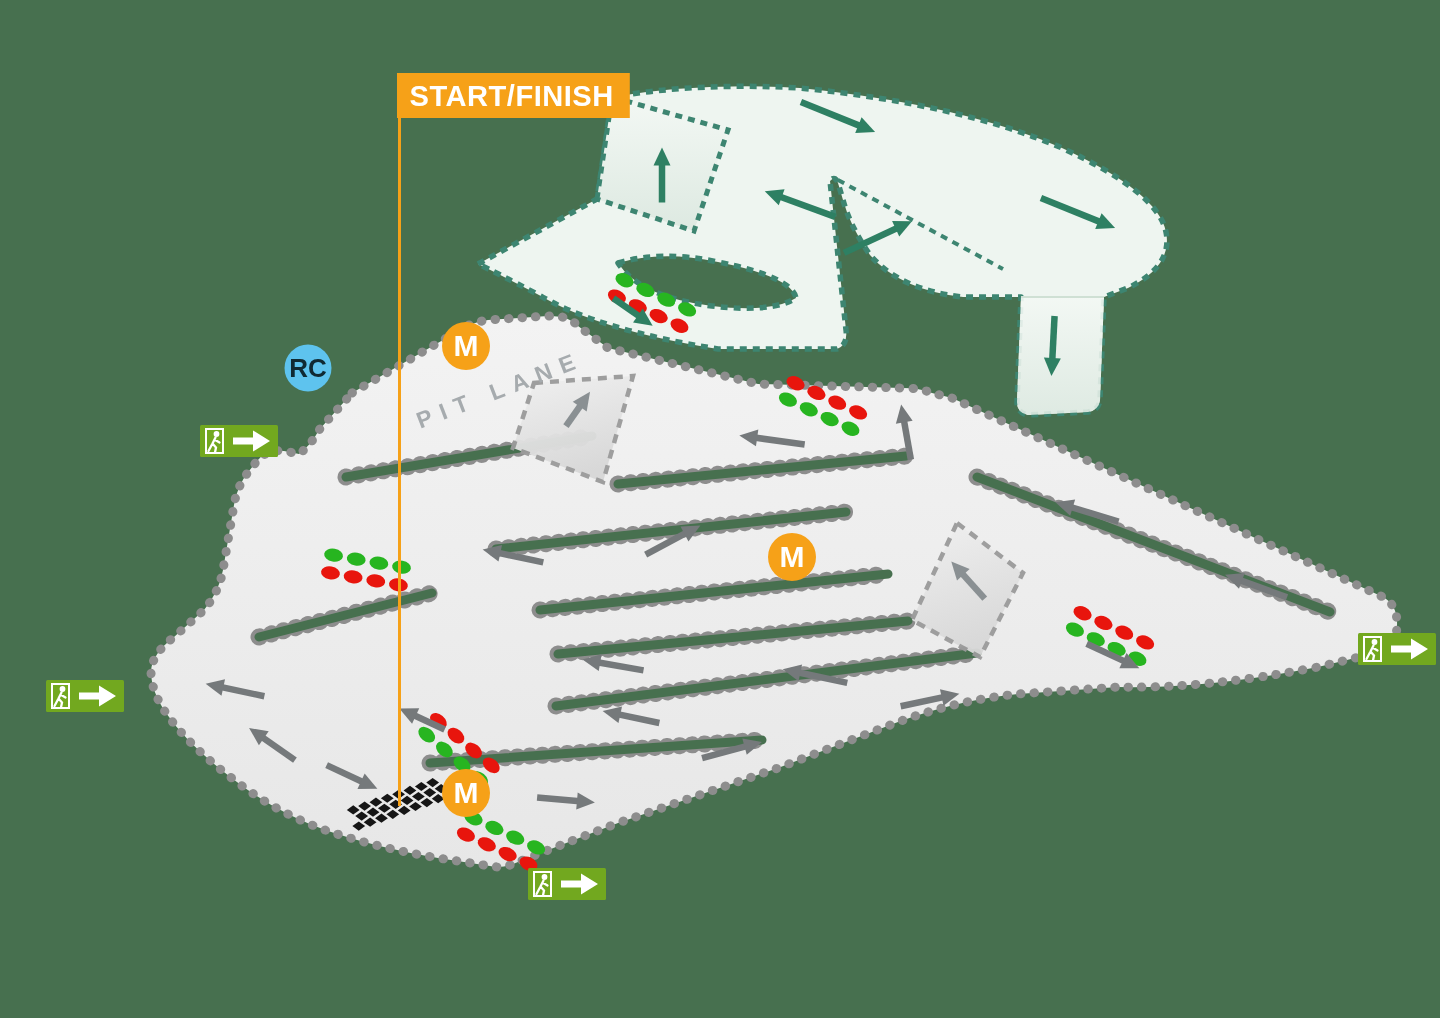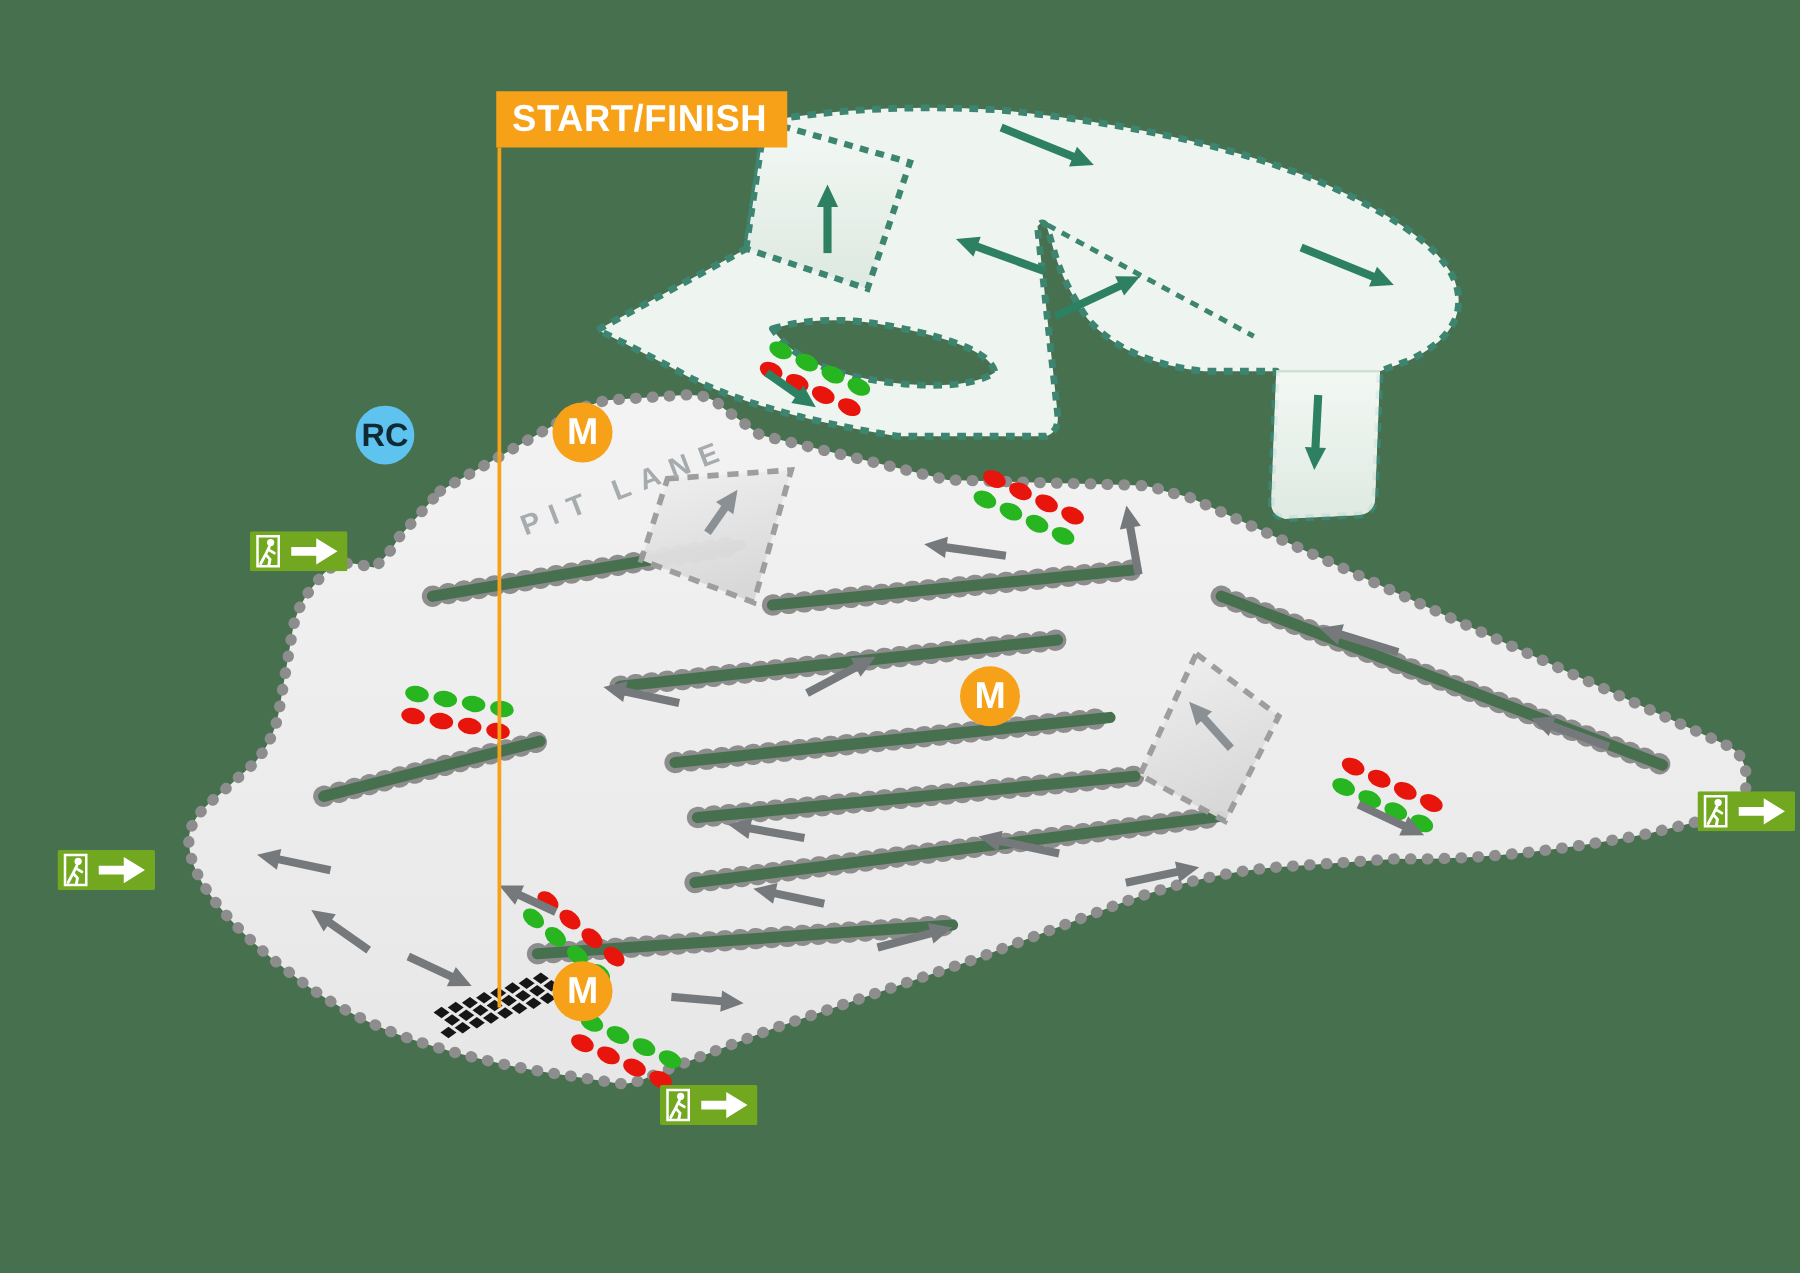--- a/index.html
+++ b/index.html
@@ -307,21 +307,21 @@
           <polygon points="29,0 11,-8.5 11,8.5" fill="#75797b"></polygon>
         </g>
       </g>
   </svg>
 
   <div class="sf-label" id="sf-banner" style="left: 397px; top: 73px; width: 240px; height: 45px;">START/FINISH</div>
   <div class="sf-line" id="sf-line" style="left: 398px; top: 118px; height: 688px;"></div>
 
   <div class="pit-label" id="pit-label" style="left: 500px; top: 390px; transform: translate(-50%, -50%) rotate(-21deg);">PIT LANE</div>
 
-  <div class="badge badge-rc" style="left: 308px; top: 348px;">RC</div>
+  <div class="badge badge-rc" style="left: 308px; top: 368px;">RC</div>
   <div class="badge badge-m" style="left: 466px; top: 346px;">M</div>
   <div class="badge badge-m" style="left: 792px; top: 557px;">M</div>
   <div class="badge badge-m" style="left: 466px; top: 793px;">M</div>
 
   <div class="exit-sign" style="left: 200px; top: 425px;">
     <svg width="78" height="32" viewBox="0 0 78 32">
       <rect class="bg" width="78" height="32" rx="1.5"></rect>
       <g>
         <rect x="6" y="4" width="17" height="24" fill="none" stroke="#fff" stroke-width="2"></rect>
         <circle cx="16.5" cy="9" r="2.9" fill="#fff"></circle>

